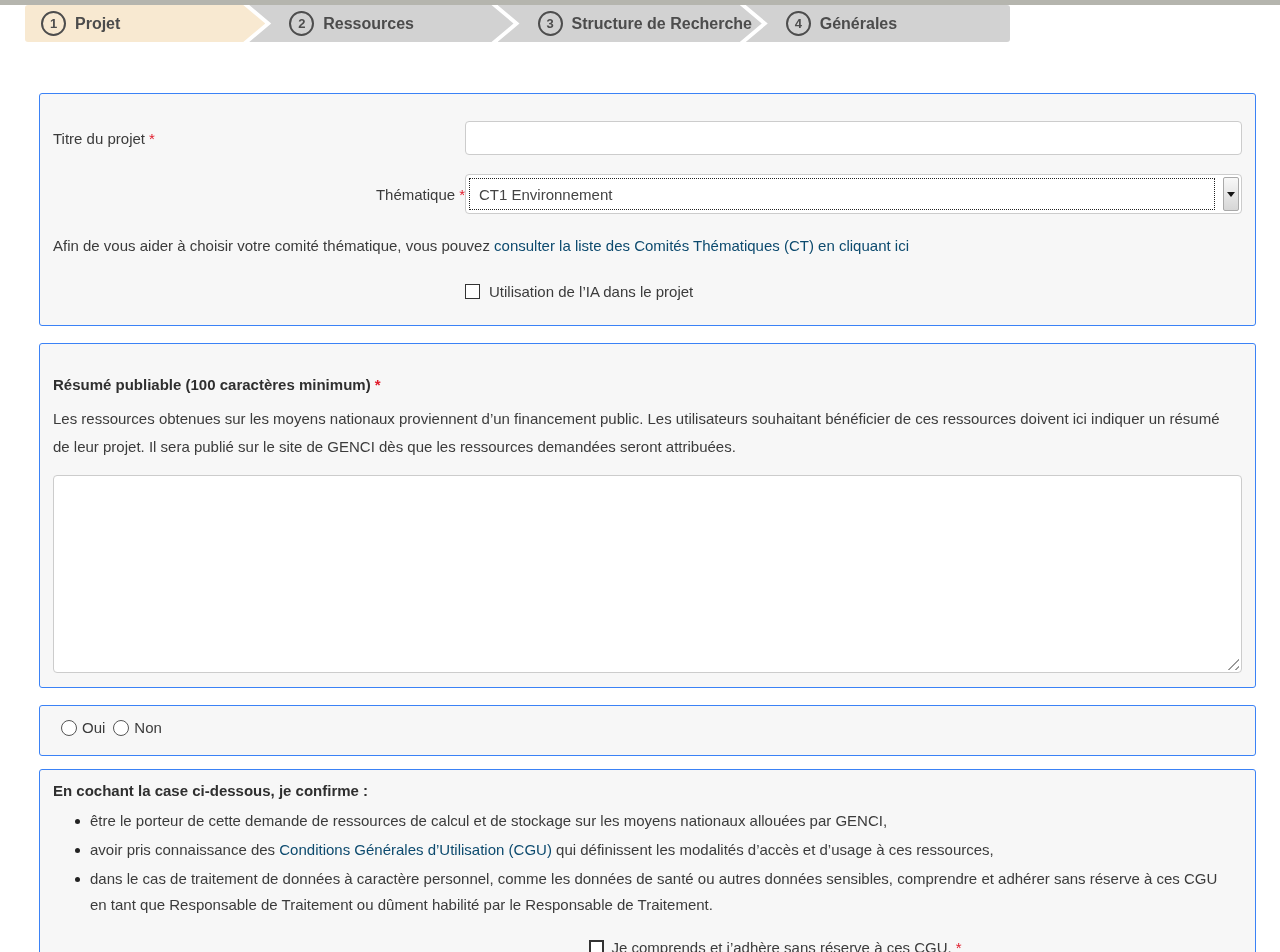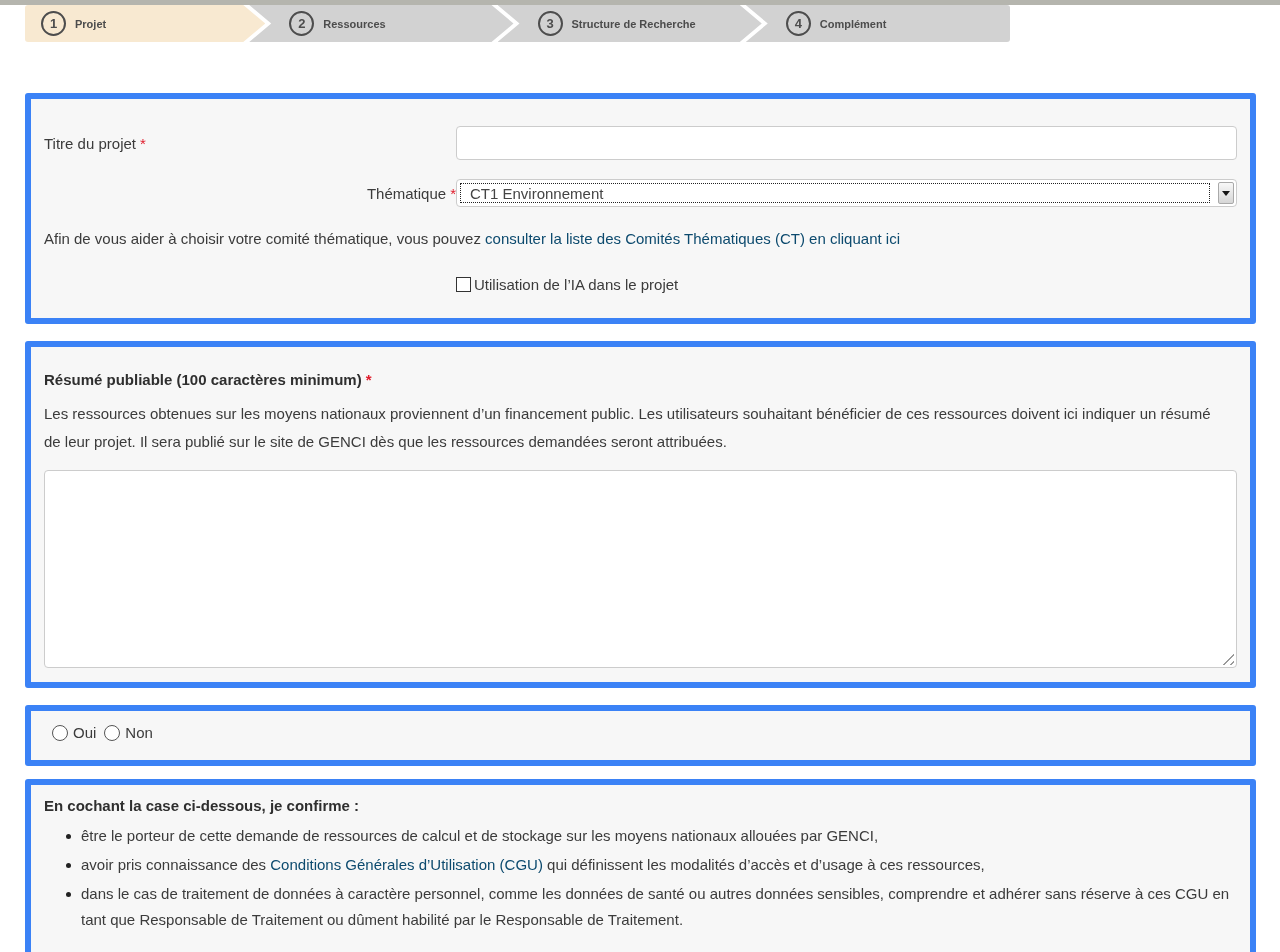--- a/index.html
+++ b/index.html
@@ -19,52 +19,52 @@
   .step:nth-child(4){ z-index:1; }
   .step:first-child { clip-path:polygon(0 0, calc(100% - 22px) 0, 100% 50%, calc(100% - 22px) 100%, 0 100%); border-top-left-radius:3px; border-bottom-left-radius:3px; }
   .step + .step { margin-left:-16px; padding-left:40px; clip-path:polygon(0 0, calc(100% - 22px) 0, 100% 50%, calc(100% - 22px) 100%, 0 100%, 22px 50%); }
   .step:last-child { clip-path:polygon(0 0, 100% 0, 100% 100%, 0 100%, 22px 50%); border-top-right-radius:3px; border-bottom-right-radius:3px; }
   .step.active { background:#f8e9d1; }
   .step-num {
     width:21px; height:21px; border:2px solid #4d4d4d; border-radius:50%;
     display:flex; align-items:center; justify-content:center;
     font-weight:bold; font-size:13px; color:#4d4d4d; flex:none;
   }
-  .step-label { margin-left:9px; font-weight:bold; font-size:11px; color:#4c4c4c; white-space:nowrap; }
+  .step-label { margin-left:9px; font-weight:bold; font-size:16px; color:#4c4c4c; white-space:nowrap; }
   
   .panel {
-    border:6px solid #3b82f6; border-radius:3px; background:#f7f7f7;
-    margin:0 24px 0 25px; padding:0 13px; box-sizing:border-box;
+    border:1px solid #3b82f6; border-radius:3px; background:#f7f7f7;
+    margin:0 24px 0 39px; padding:0 13px; box-sizing:border-box;
   }
   #panel-project { margin-top:51px; padding-top:27px; padding-bottom:25px; }
   .form-row { display:flex; align-items:center; margin-bottom:19px; }
   .form-label { width:412px; flex:none; color:#3b3b3b; }
   .control { flex:1; }
   .text-input {
     width:100%; height:34px; border:1px solid #cccccc; border-radius:4px;
     background:#ffffff; box-sizing:border-box; padding:0 10px; font:inherit; color:#444;
   }
-  .select-box { position:relative; height:28px; border:1px solid #cccccc; border-radius:4px; background:#ffffff; box-sizing:border-box; }
+  .select-box { position:relative; height:40px; border:1px solid #cccccc; border-radius:4px; background:#ffffff; box-sizing:border-box; }
   .select-inner {
     position:absolute; left:4px; top:4px; right:27px; bottom:4px;
     outline:1px dotted #222; display:flex; align-items:center; padding:0 9px; color:#444;
   }
   .select-btn {
     position:absolute; top:2px; right:2px; bottom:2px; width:16px;
     background:linear-gradient(#f8f8f8,#d6d6d6); border:1px solid #a9a9a9; border-radius:2px;
     display:flex; align-items:center; justify-content:center; box-sizing:border-box;
   }
   .arrow-down { width:0; height:0; border-left:4px solid transparent; border-right:4px solid transparent; border-top:5px solid #151515; }
   .helper { margin-top:23px; }
   a.link { color:#0c4a6e; text-decoration:none; cursor:pointer; }
-  .ia-row { margin:29px 0 0 412px; display:flex; align-items:center; gap:3px; }
+  .ia-row { margin:29px 0 0 412px; display:flex; align-items:center; gap:9px; }
   .checkbox { width:15px; height:15px; border:2px solid #333; background:#fff; flex:none; box-sizing:border-box; }
   .req { color:#e01b2b; margin-left:4px; }
   
-  #panel-resume { margin-top:17px; padding-top:24px; padding-bottom:14px; }
+  #panel-resume { margin-top:17px; padding-top:32px; padding-bottom:14px; }
   .panel-heading { font-weight:bold; color:#2f2f2f; }
   .desc { margin-top:12px; line-height:28px; padding-right:10px; }
   .ta-wrap { position:relative; margin-top:14px; }
   .textarea {
     display:block; width:100%; height:198px; border:1px solid #cccccc; border-radius:4px;
     background:#ffffff; box-sizing:border-box; resize:none; font:inherit;
   }
   .resize-handle {
     position:absolute; right:3px; bottom:3px; width:12px; height:12px;
     clip-path:polygon(100% 0, 100% 100%, 0 100%);
@@ -96,21 +96,21 @@
   <div class="step">
     <span class="step-num">2</span>
     <span class="step-label">Ressources</span>
   </div>
   <div class="step">
     <span class="step-num">3</span>
     <span class="step-label">Structure de Recherche</span>
   </div>
   <div class="step">
     <span class="step-num">4</span>
-    <span class="step-label">Complément</span>
+    <span class="step-label">Générales</span>
   </div>
 </div>
 
 <div class="panel" id="panel-project">
   <div class="form-row">
     <div class="form-label">
       <span>Titre du projet</span><span class="req">*</span>
     </div>
     <div class="control">
       <input class="text-input" type="text" value="" style="">

